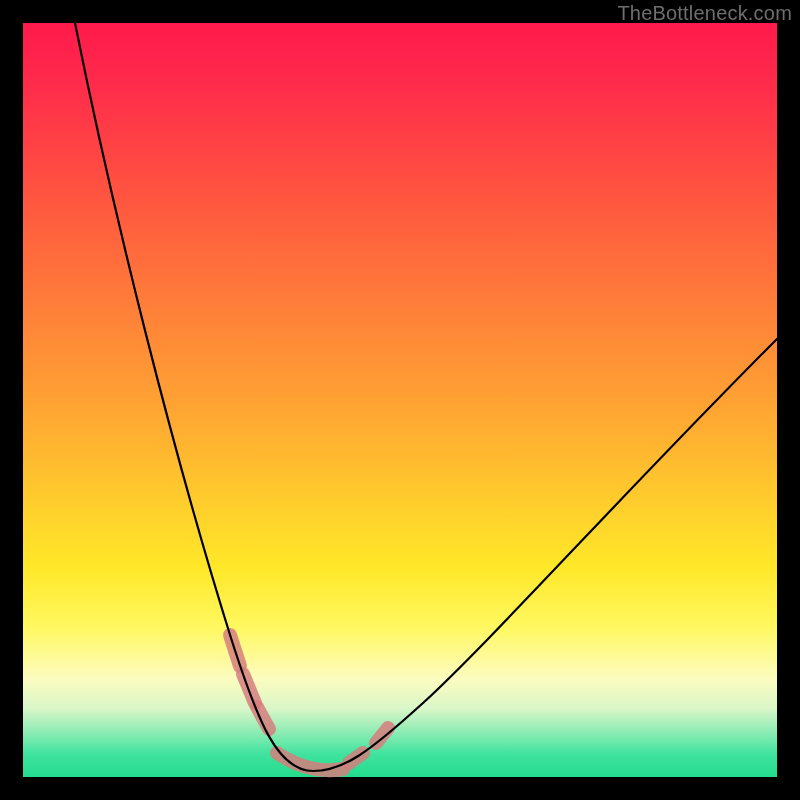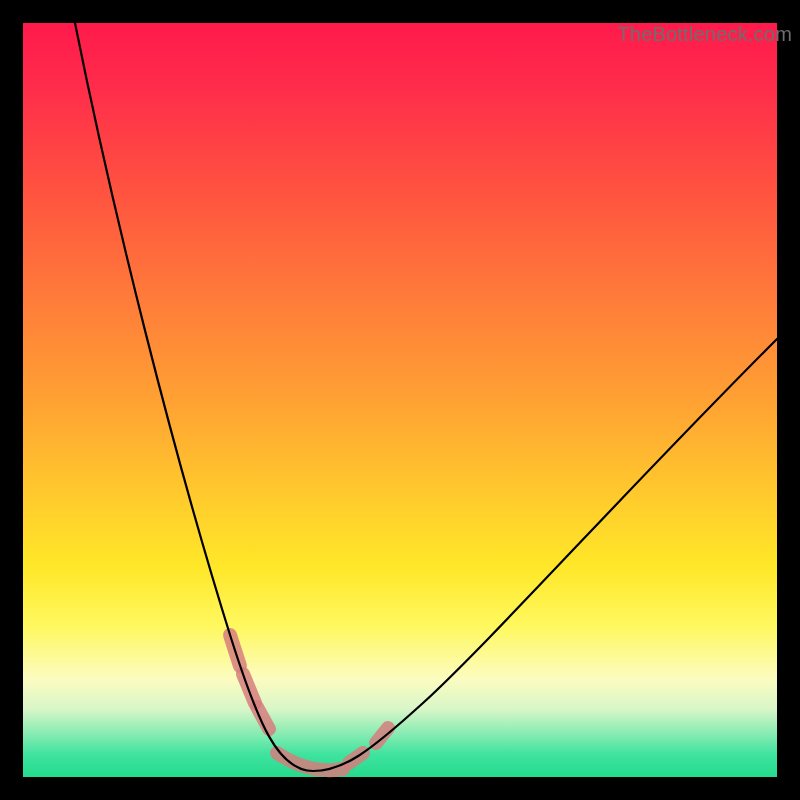--- a/index.html
+++ b/index.html
@@ -33,21 +33,20 @@
       #23db8d 100%);
   }
   .watermark {
     position: absolute;
     top: 2px;
     right: 8px;
     color: #6e6e6e;
     font-size: 20px;
     font-weight: 500;
     letter-spacing: 0.2px;
-    margin-top: 21px;
   }
   svg.curve {
     position: absolute;
     left: 0;
     top: 0;
     width: 754px;
     height: 754px;
     overflow: visible;
   }
   .curve path.line {

